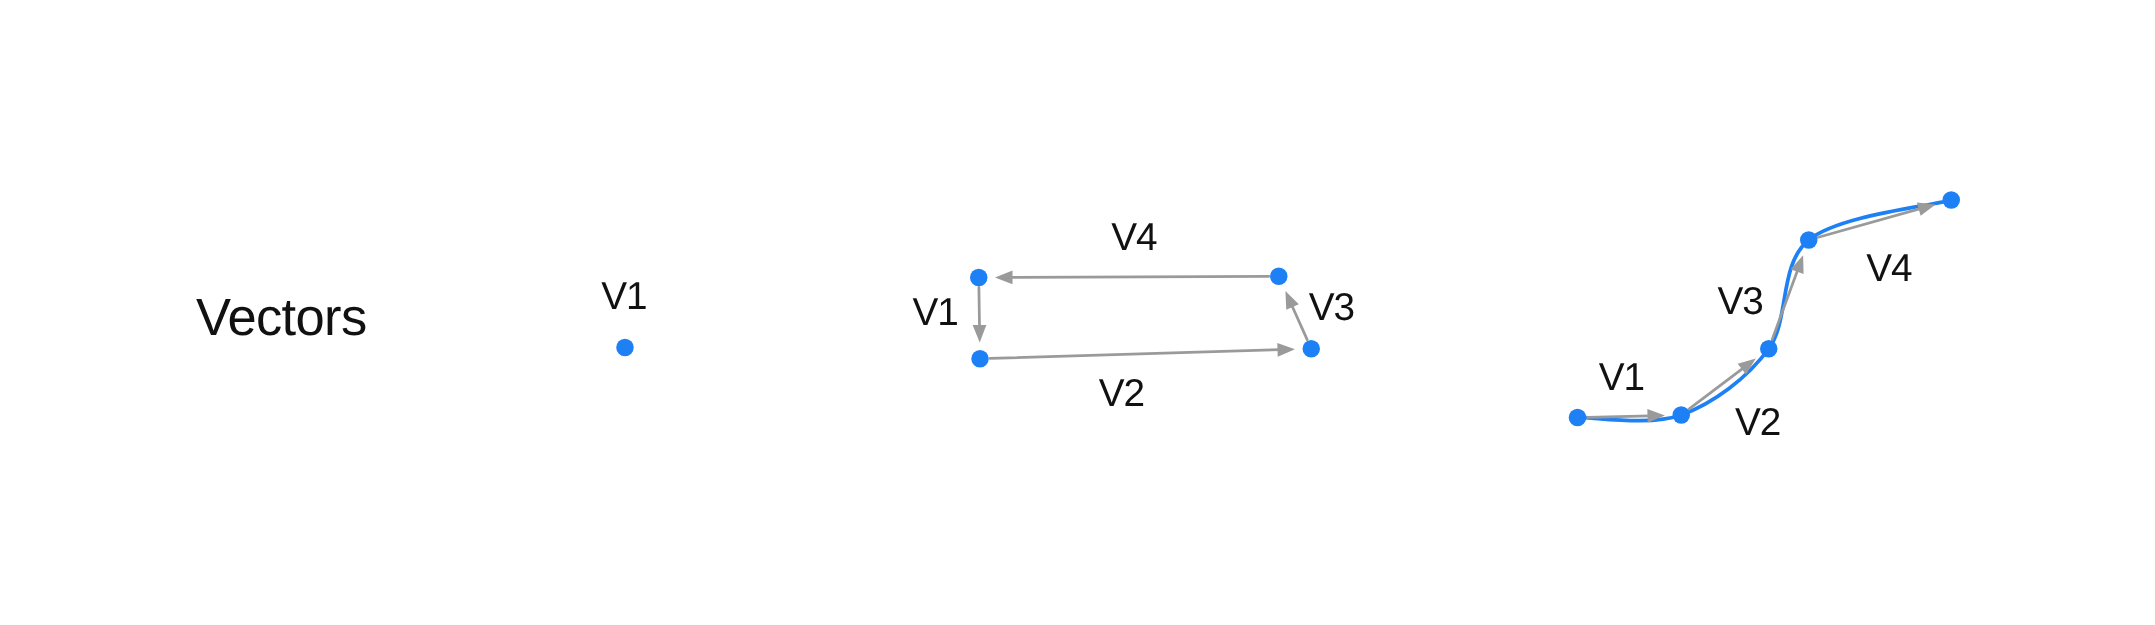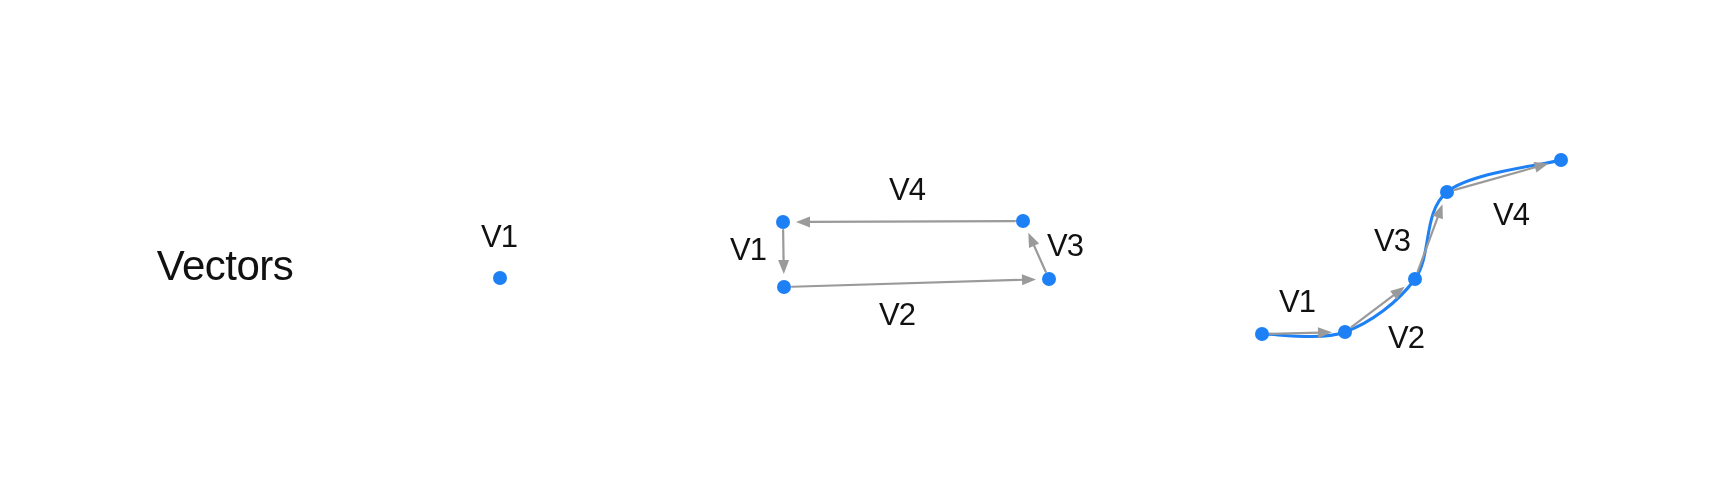--- a/index.html
+++ b/index.html
@@ -16,21 +16,20 @@
     font-family: "Liberation Sans", sans-serif;
   }
   .section-title {
     position: absolute;
     transform: translate(-50%, -50%);
     font-size: 42px;
     font-weight: 500;
     letter-spacing: -0.5px;
     color: #111111;
     white-space: nowrap;
-    margin-top: 12px;
   }
   .vector-label {
     position: absolute;
     transform: translate(-50%, -50%);
     font-size: 31px;
     font-weight: 500;
     letter-spacing: -1px;
     color: #111111;
     white-space: nowrap;
   }

